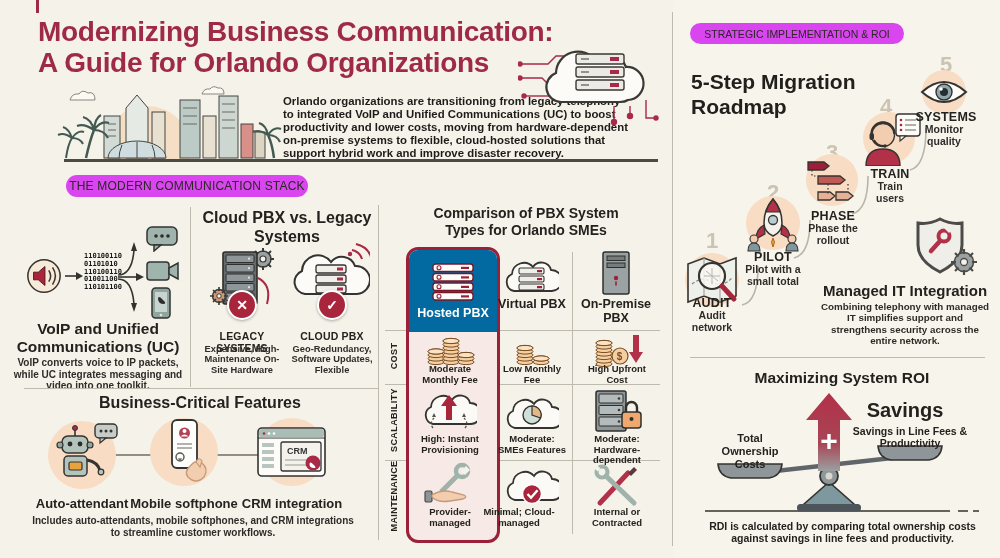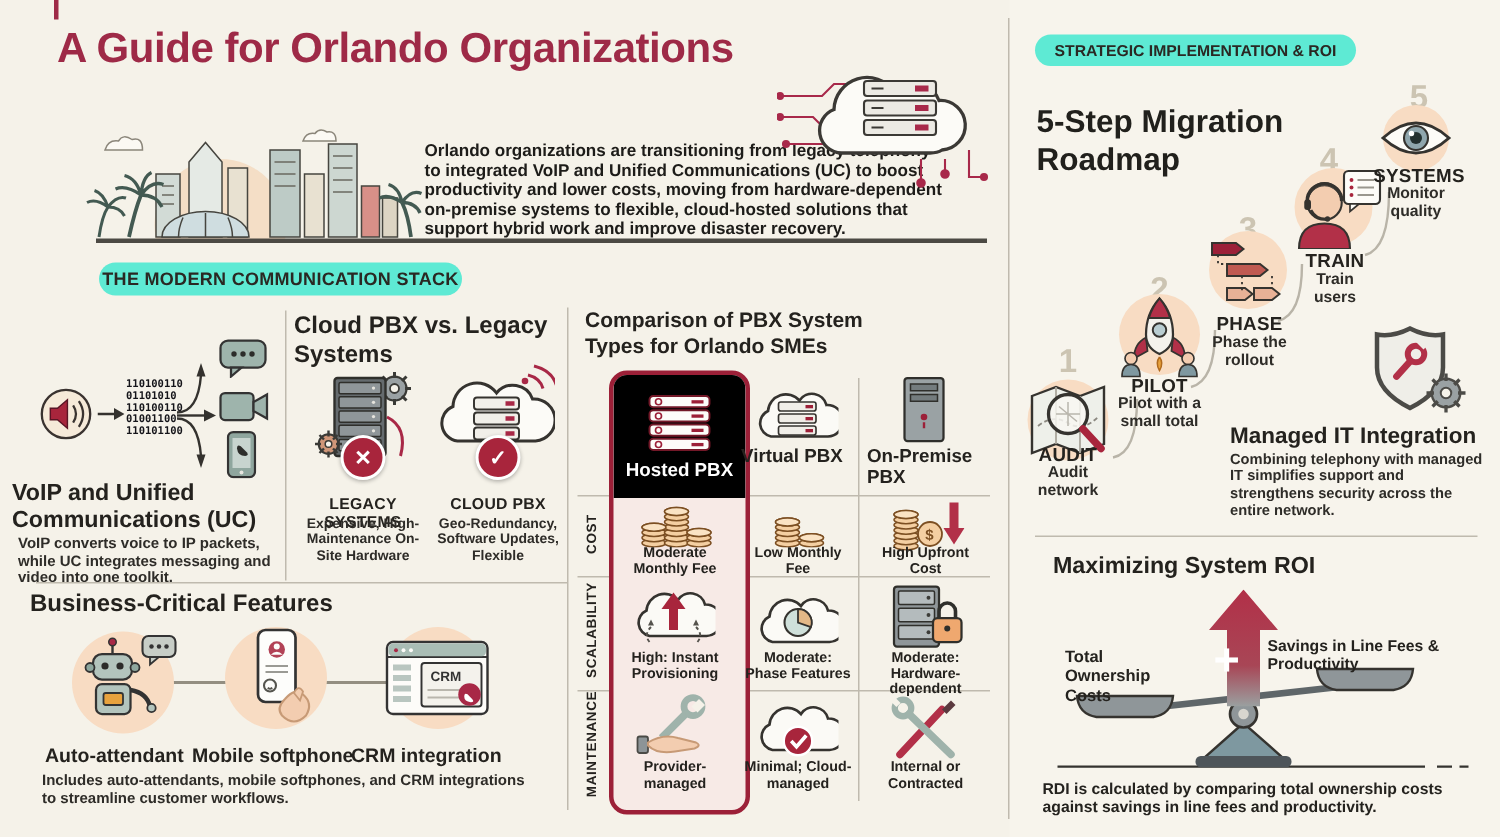--- a/index.html
+++ b/index.html
@@ -1,22 +1,22 @@
 <!DOCTYPE html>
 <html><head>
 <meta charset="utf-8">
 <style>
   html,body{margin:0;padding:0}
   body{font-family:"Liberation Sans",sans-serif;background:#e9e6dd}
   #stage{position:relative;width:1000px;height:558px;background:#f5f2e9;overflow:hidden;color:#24221e}
   .abs{position:absolute}
-  .c{text-align:left}
+  .c{text-align:center}
   .b{font-weight:bold}
   .crim{color:#9e2a47}
-  .pill{background:#5eead4;border-radius:11px;display:flex;align-items:center;justify-content:center;font-weight:bold;color:#2a2823}
+  .pill{background:#d946ef;border-radius:11px;display:flex;align-items:center;justify-content:center;font-weight:normal;color:#2a2823}
   .hline{background:#bfbaae;height:1px}
   .vline{background:#bfbaae;width:1px}
   .peachc{background:#f8dcc3;border-radius:50%}
   .mark{background:#a8253c;color:#fff;border:2.5px solid #fff;border-radius:50%;display:flex;align-items:center;justify-content:center;font-weight:bold;box-shadow:0 1px 3px rgba(0,0,0,.3);font-size:14px}
   .num{color:#ccc4b2;font-size:22px;font-weight:bold;text-align:center}
   .steplabel{font-size:12.5px;font-weight:bold;text-align:center;letter-spacing:.2px}
   .stepdesc{font-size:10.5px;font-weight:bold;color:#2e2c28;text-align:center;line-height:11.5px}
   .cell{font-size:9.5px;font-weight:bold;line-height:10.5px;text-align:center}
   .rot{transform:rotate(-90deg);transform-origin:center;text-align:center;font-weight:bold;font-size:9px;letter-spacing:.4px;width:74px}
   .seclabel{font-size:10.5px;font-weight:bold;letter-spacing:.2px;text-align:center}
@@ -26,20 +26,21 @@
 </head>
 <body>
 
 <div id="stage">
 
   <div class="abs" style="left:673px;top:0;width:327px;height:558px;background:#f7f4ec"></div>
   <div class="abs vline" style="left:672px;top:12px;height:534px"></div>
 
   <div class="abs" style="left:36px;top:0;width:3px;height:13px;background:#9e2a47"></div>
   <div class="abs b crim" style="left:38px;top:16px;width:580px;font-size:28px;line-height:31px;letter-spacing:-.3px">
+    <div>Modernizing Business Communication:</div>
     <div>A Guide for Orlando Organizations</div>
   </div>
   <div class="abs b" style="left:283px;top:95px;width:348px;font-size:11.4px;line-height:13.1px;color:#1d1c19">Orlando organizations are transitioning from legacy telephony to integrated VoIP and Unified Communications (UC) to boost productivity and lower costs, moving from hardware-dependent on-premise systems to flexible, cloud-hosted solutions that support hybrid work and improve disaster recovery.</div>
 
   <svg class="abs" style="left:52px;top:84px" width="238" height="76" viewBox="0 0 238 76">
     <circle cx="95" cy="66" r="44" fill="#f3cda9" opacity="0.55"></circle>
     <path d="M18 16 q2-7 9-6 q3-5 9-1 q7-2 7 7 z" fill="#fbf9f3" stroke="#8b867a" stroke-width="1"></path>
     <path d="M150 10 q2-6 8-5 q3-4 8-1 q6-1 6 6 z" fill="#fbf9f3" stroke="#8b867a" stroke-width="1"></path>
     <g stroke="#46453f" stroke-width="1">
       <rect x="52" y="32" width="16" height="42" fill="#d2dbd6"></rect>
@@ -279,21 +280,21 @@
   <div class="abs hline" style="left:385px;top:384px;width:275px"></div>
   <div class="abs hline" style="left:385px;top:460px;width:275px"></div>
   <div class="abs vline" style="left:493px;top:252px;height:282px"></div>
   <div class="abs vline" style="left:572px;top:252px;height:282px"></div>
 
   <div class="abs rot" style="left:357px;top:351px">COST</div>
   <div class="abs rot" style="left:357px;top:415px">SCALABILITY</div>
   <div class="abs rot" style="left:357px;top:491px">MAINTENANCE</div>
 
   <div class="abs" style="left:406px;top:247px;width:88px;height:290px;border:3px solid #9c2038;border-radius:12px;overflow:hidden;background:#f7eae6">
-    <div style="height:82px;background:#000000;display:flex;flex-direction:column;align-items:center;justify-content:center">
+    <div style="height:82px;background:#0369a1;display:flex;flex-direction:column;align-items:center;justify-content:center">
       <svg width="44" height="38" viewBox="0 0 44 38">
         <g stroke="#731828" stroke-width="1.3">
           <rect x="2" y="1" width="40" height="7.5" rx="2.5" fill="#fdfcf9"></rect>
           <rect x="2" y="10.5" width="40" height="7.5" rx="2.5" fill="#fdfcf9"></rect>
           <rect x="2" y="20" width="40" height="7.5" rx="2.5" fill="#fdfcf9"></rect>
           <rect x="2" y="29.5" width="40" height="7.5" rx="2.5" fill="#fdfcf9"></rect>
         </g>
         <g fill="none" stroke="#9c2038" stroke-width="1.1">
           <circle cx="8" cy="4.8" r="2"></circle>
             <circle cx="8" cy="14.3" r="2"></circle>
@@ -447,24 +448,24 @@
     <path d="M36 10 l6 -6 3 3 -6 6 z" fill="#5b3a3f"></path>
     <circle cx="10" cy="9" r="5.5" fill="none" stroke="#9fb3ab" stroke-width="4.2"></circle>
     <path d="M14 13 L42 40" stroke="#9fb3ab" stroke-width="5" stroke-linecap="round"></path>
     <path d="M2 2 l5 5" stroke="#f5f2e9" stroke-width="4"></path>
   </svg>
 
   <div class="abs cell" style="left:410px;top:364px;width:80px">Moderate Monthly Fee</div>
   <div class="abs cell" style="left:496px;top:364px;width:72px">Low Monthly Fee</div>
   <div class="abs cell" style="left:578px;top:364px;width:78px">High Upfront Cost</div>
   <div class="abs cell" style="left:410px;top:434px;width:80px">High: Instant Provisioning</div>
-  <div class="abs cell" style="left:496px;top:434px;width:72px">Moderate: Phase Features</div>
+  <div class="abs cell" style="left:496px;top:434px;width:72px">Moderate: SMEs Features</div>
   <div class="abs cell" style="left:574px;top:434px;width:86px">Moderate: Hardware-dependent</div>
   <div class="abs cell" style="left:410px;top:507px;width:80px">Provider-managed</div>
-  <div class="abs cell" style="left:496px;top:507px;width:72px">Minimal; Cloud-managed</div>
+  <div class="abs cell" style="left:483px;top:507px;width:72px">Minimal; Cloud-managed</div>
   <div class="abs cell" style="left:578px;top:507px;width:78px">Internal or Contracted</div>
 
   <div class="abs pill" style="left:690px;top:23px;width:214px;height:21px;font-size:10.5px">STRATEGIC IMPLEMENTATION &amp; ROI</div>
   <div class="abs b" style="left:691px;top:70px;font-size:21px;line-height:24.5px;color:#21201c">
     <div>5-Step Migration</div>
     <div>Roadmap</div>
   </div>
 
   <svg class="abs" style="left:672px;top:0" width="328" height="340" viewBox="0 0 328 340">
     <g stroke="#b9b4a8" stroke-width="1.6" fill="none">
@@ -593,16 +594,17 @@
         <stop offset="0" stop-color="#b23048"></stop>
           <stop offset="0.65" stop-color="#a84656"></stop>
           <stop offset="1" stop-color="#9aa0a0"></stop>
       </linearGradient>
     </defs>
     <path d="M23 0 L46 27 H34 V78 H12 V27 H0 z" fill="url(#arrgrad)"></path>
   </svg>
   <div class="abs c" style="left:809px;top:424px;width:40px;font-size:30px;font-weight:bold;color:#fff">+</div>
 
   <div class="abs b c" style="left:710px;top:432px;width:80px;font-size:11px;line-height:12.8px">Total Ownership Costs</div>
+  <div class="abs b c" style="left:850px;top:399px;width:110px;font-size:20px">Savings</div>
   <div class="abs b c" style="left:695px;top:520px;width:295px;font-size:10.5px;line-height:12px;color:#24221e">RDI is calculated by comparing total ownership costs against savings in line fees and productivity.</div>
   <div class="abs b c" style="left:845px;top:425px;width:130px;font-size:10.5px;line-height:12px">Savings in Line Fees &amp; Productivity</div>
 
 </div>
 
 </body></html>

